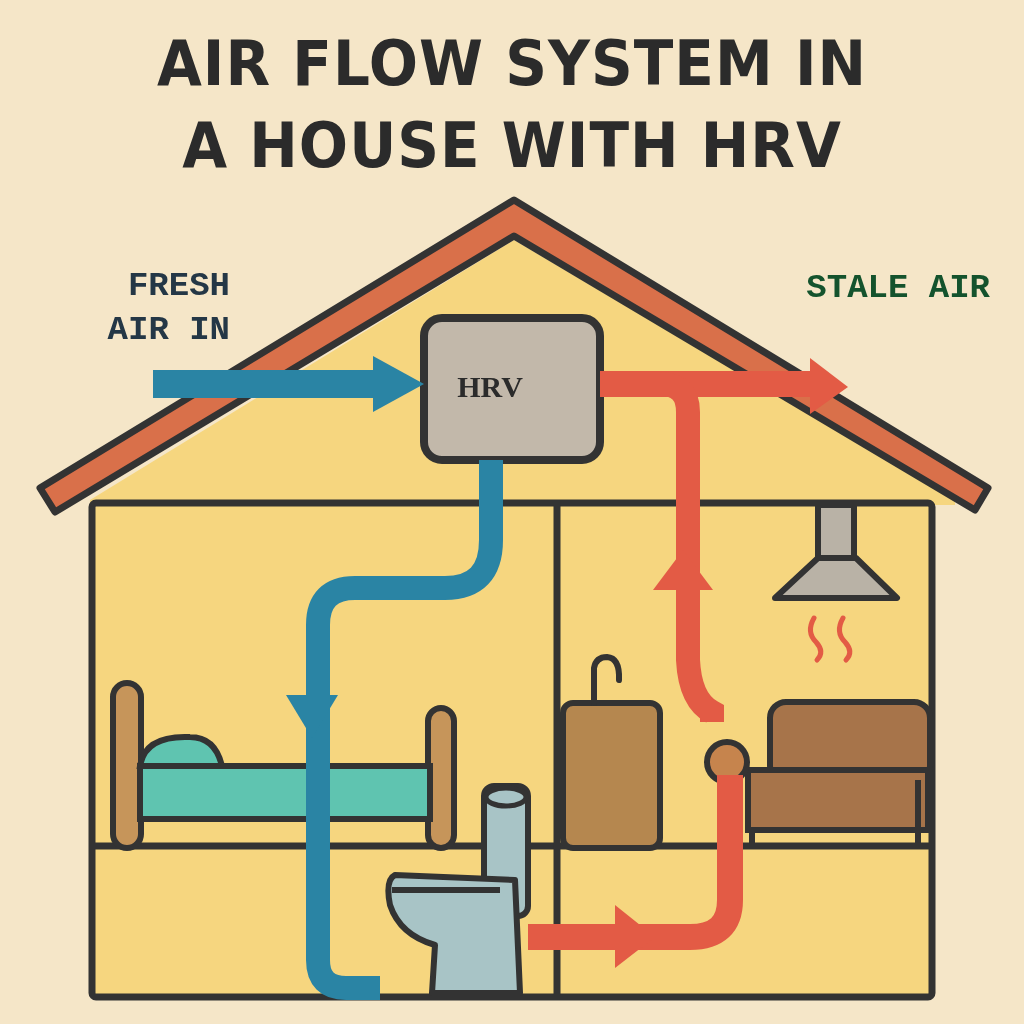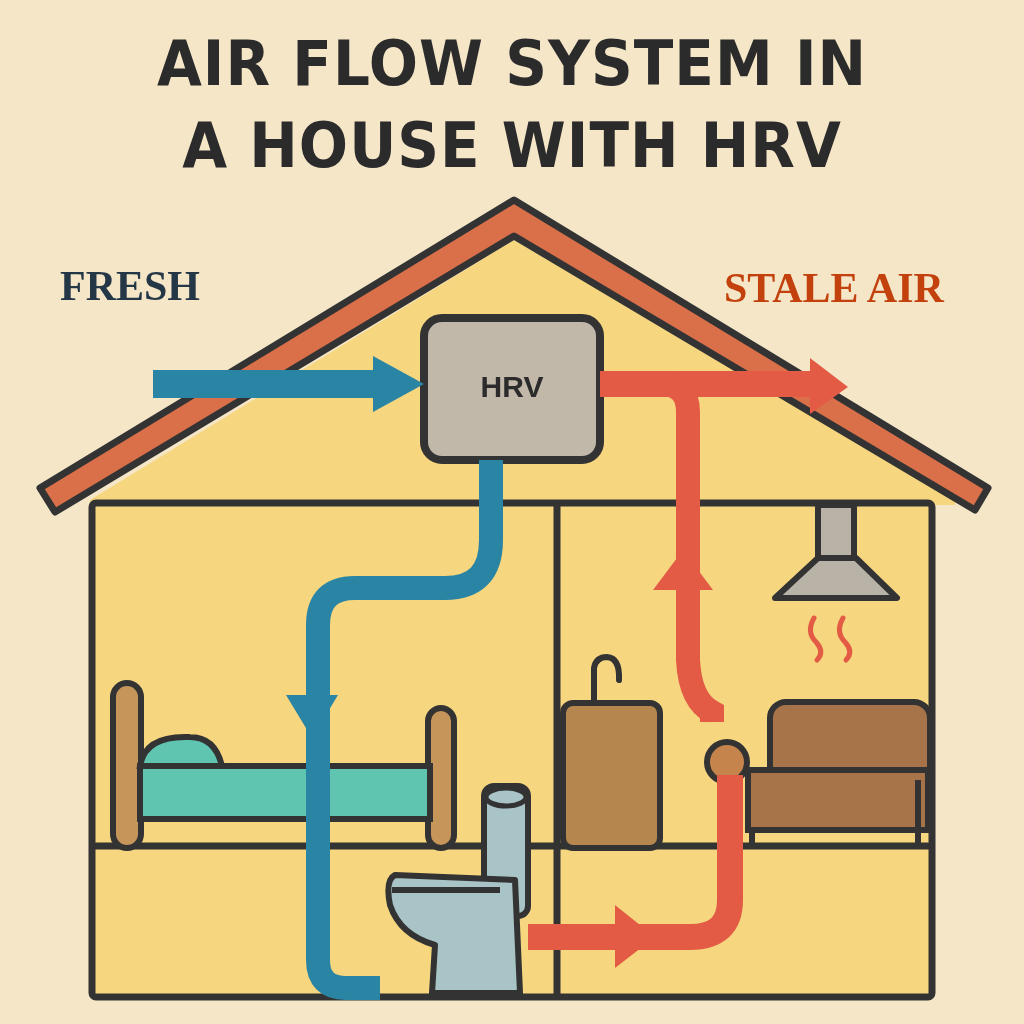--- a/index.html
+++ b/index.html
@@ -10,29 +10,29 @@
       position: relative;
     }
     .title {
       position: absolute; left: 0; top: 28px; width: 1024px;
       text-align: center; color: #2b2b2b; font-weight: bold;
       font-size: 58px; line-height: 76px; letter-spacing: 1px;
       font-family: "DejaVu Sans", sans-serif;
       transform: scaleY(1.08);
     }
     .label {
-      position: absolute; font-weight: bold; font-size: 42px; line-height: 44px;
-      text-align: left; font-family: Liberation Serif, serif;
+      position: absolute; font-weight: bold; font-size: 34px; line-height: 44px;
+      text-align: right; font-family: Liberation Mono, monospace;
     }
     .fresh { left: 60px; top: 264px; width: 170px; color: #243746; }
-    .stale { left: 724px; top: 266px; width: 250px; color: #c2410c; }
+    .stale { left: 740px; top: 266px; width: 250px; color: #14532d; }
     .hrv-text {
-      position: absolute; left: 424px; top: 370px; width: 176px;
+      position: absolute; left: 402px; top: 370px; width: 176px;
       text-align: center; font-weight: bold; font-size: 30px; color: #2b2b2b;
-      font-family: Liberation Sans, sans-serif;
+      font-family: Liberation Serif, serif;
     }
     svg.art { position: absolute; left: 0; top: 0; }
   </style>
 </head>
 <body>
 
 <div class="title">
   <div>AIR FLOW SYSTEM IN</div>
   <div>A HOUSE WITH HRV</div>
 </div>
@@ -105,19 +105,20 @@
     <polygon points="810,358 848,387 810,414" fill="#e35b45"></polygon>
     <path d="M660,384 Q688,384 688,412 L688,660 Q690,700 712,712 L712,722" stroke="#e35b45" stroke-width="24" fill="none"></path>
     <polygon points="653,590 713,590 683,550" fill="#e35b45"></polygon>
     <path d="M528,937 L690,937 Q730,937 730,900 L730,775" stroke="#e35b45" stroke-width="26" fill="none"></path>
     <polygon points="615,905 655,937 615,968" fill="#e35b45"></polygon>
   </g>
 </svg>
 
 <div class="label fresh">
   <div>FRESH</div>
+  <div>AIR IN</div>
 </div>
 
 <div class="label stale">
   <div>STALE AIR</div>
 </div>
 
 <div class="hrv-text">HRV</div>
 
 </body></html>

